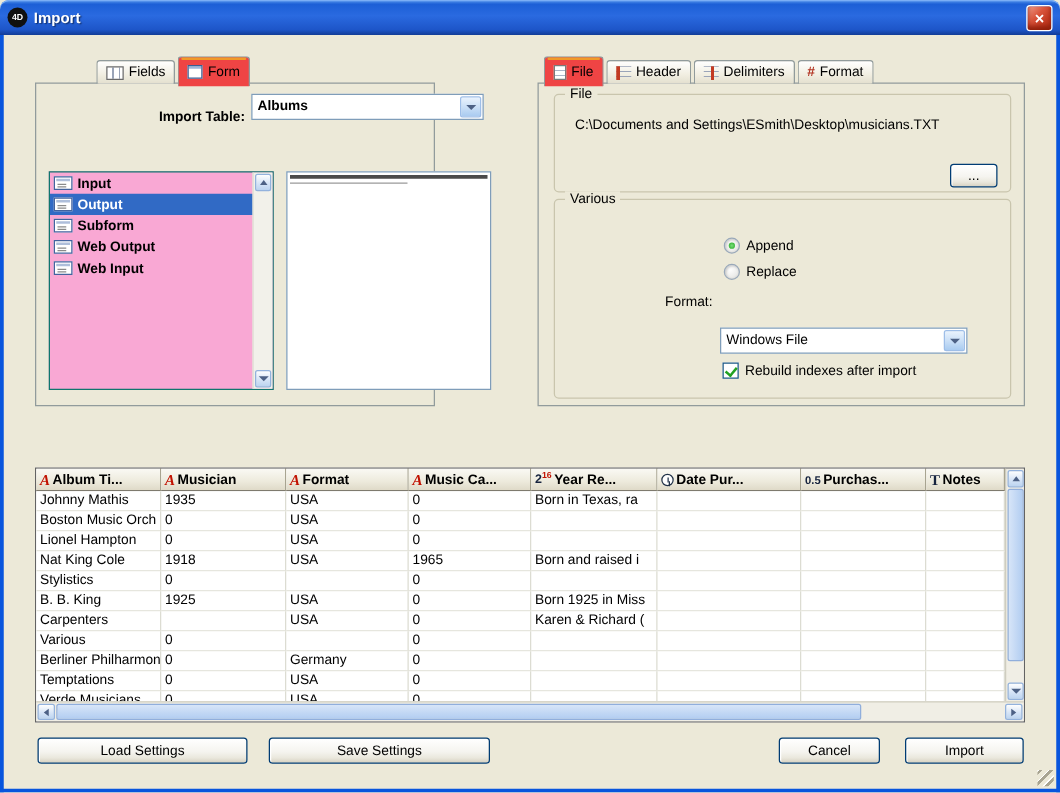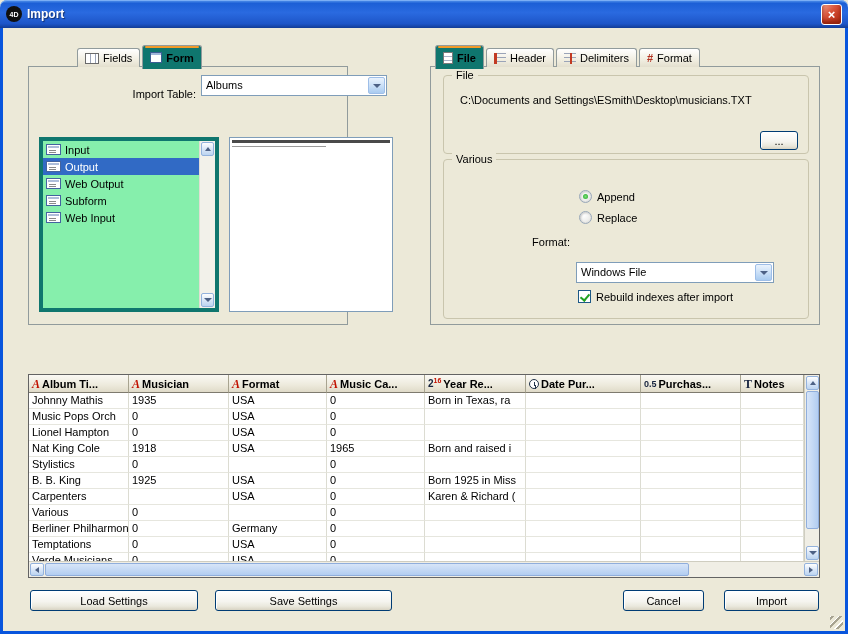--- a/index.html
+++ b/index.html
@@ -20,40 +20,40 @@
     display:flex; align-items:center; justify-content:center;
     background:linear-gradient(135deg,#F0A08C 0%,#D9543B 40%,#C23A22 70%,#A82A12 100%);
     box-shadow:inset 0 -3px 4px #8F1F0A; }
 
   
   .tabs { position:absolute; display:flex; align-items:flex-end; height:24px; z-index:5; }
   #left-tabs { left:31px; top:44px;margin-left:46px; } #right-tabs { left:435px; top:44px; }
   .tab { height:19px; display:flex; align-items:center; gap:4px; padding:0 7px; margin-right:2px; margin-bottom:1px;
     background:linear-gradient(180deg,#FFFFFF,#F1EEE1 60%,#E3DFCE); border:1px solid #919B9C; border-bottom:none;
     border-radius:3px 3px 0 0; cursor:default; white-space:nowrap; }
-  .tab.active { position:relative; height:24px; margin-bottom:-1px; background:#0f766e; z-index:6;font-weight:bold; }
+  .tab.active { position:relative; height:24px; margin-bottom:-1px; background:#ef4444; z-index:6; }
   .tab.active::before { content:""; position:absolute; top:0; left:2px; right:2px; height:2px; background:#F19A29; border-radius:2px; }
 
   .panel { position:absolute; border:1px solid #919B9C; background:#ECE9D8; }
-  #left-panel { left:28px; top:66px; width:320px; height:259px; }
+  #left-panel { left:28px; top:66px; width:320px; height:259px;font-weight:bold; }
   #right-panel { left:430px; top:66px; width:390px; height:259px; }
 
   
   .import-label { position:absolute; left:0; top:21px; width:167px; text-align:right; }
   .combo { position:absolute; height:21px; background:#fff; border:1px solid #7F9DB9; cursor:default; }
   .combo .cv { position:absolute; left:4px; top:3px; right:20px; overflow:hidden; white-space:nowrap; }
   .combo .cb { position:absolute; top:1px; right:1px; bottom:1px; width:17px; border:1px solid #9EBEE8; border-radius:2px;
     background:linear-gradient(180deg,#EAF3FD 0%,#CBE0F7 50%,#A9CBF0 100%); display:flex; align-items:center; justify-content:center; }
   .tri-d { width:0; height:0; border-left:4px solid transparent; border-right:4px solid transparent; border-top:4px solid #4D6185; }
   .tri-u { width:0; height:0; border-left:3px solid transparent; border-right:3px solid transparent; border-bottom:4px solid #4D6185; }
   .tri-l { width:0; height:0; border-top:3px solid transparent; border-bottom:3px solid transparent; border-right:4px solid #4D6185; }
   .tri-r { width:0; height:0; border-top:3px solid transparent; border-bottom:3px solid transparent; border-left:4px solid #4D6185; }
   #import-table-combo { left:172px; top:8px; width:186px; }
 
-  #form-list { position:absolute; left:10px; top:70px; width:180px; height:175px; background:#86efac; border:4px solid #0f766e; }
+  #form-list { position:absolute; left:10px; top:70px; width:180px; height:175px; background:#f9a8d4; border:1px solid #0f766e; }
   .lrow { height:17px; display:flex; align-items:center; gap:4px; padding-left:3px; width:163px; overflow:hidden; }
   .lrow.selected { background:#316AC5; color:#fff; }
   .form-ico { flex:0 0 auto; width:15px; height:11px; border:1px solid #43639F; background:#fff; position:relative; }
   .form-ico::before { content:""; position:absolute; top:1px; left:1px; right:1px; height:2px; background:#AEBEDA; }
   .form-ico::after { content:""; position:absolute; top:5px; left:2px; width:7px; height:1px; background:#8A8A8A; box-shadow:0 2px 0 #8A8A8A; }
   .lb-sb { position:absolute; right:0; top:0; bottom:0; width:16px; background:#F2F1EA; border-left:1px solid #E0DED4; }
   .sbtn { position:absolute; background:linear-gradient(180deg,#FEFEFE,#D7E5F7 55%,#BCD4F0); border:1px solid #93B2DD;
     border-radius:2px; display:flex; align-items:center; justify-content:center; }
   .lb-sb .up { top:1px; left:1px; width:13px; height:14px; }
   .lb-sb .dn { bottom:1px; left:1px; width:13px; height:14px; }
@@ -171,25 +171,25 @@
       <div class="lrow">
         <span class="form-ico"></span>
         <span>Input</span>
       </div>
       <div class="lrow selected">
         <span class="form-ico"></span>
         <span>Output</span>
       </div>
       <div class="lrow">
         <span class="form-ico"></span>
-        <span>Web Output</span>
+        <span>Subform</span>
       </div>
       <div class="lrow">
         <span class="form-ico"></span>
-        <span>Subform</span>
+        <span>Web Output</span>
       </div>
       <div class="lrow">
         <span class="form-ico"></span>
         <span>Web Input</span>
       </div>
       <div class="lb-sb">
         <div class="sbtn up">
             <i class="tri-u"></i>
           </div>
         <div class="sbtn dn">
@@ -294,21 +294,21 @@
         <div class="td w0">Johnny Mathis</div>
           <div class="td w1">1935</div>
           <div class="td w2">USA</div>
           <div class="td w3">0</div>
           <div class="td w4">Born in Texas, ra</div>
           <div class="td w5"></div>
           <div class="td w6"></div>
           <div class="td w7"></div>
       </div>
       <div class="tr">
-        <div class="td w0">Music Pops Orch</div>
+        <div class="td w0">Boston Music Orch</div>
           <div class="td w1">0</div>
           <div class="td w2">USA</div>
           <div class="td w3">0</div>
           <div class="td w4"></div>
           <div class="td w5"></div>
           <div class="td w6"></div>
           <div class="td w7"></div>
       </div>
       <div class="tr">
         <div class="td w0">Lionel Hampton</div>

